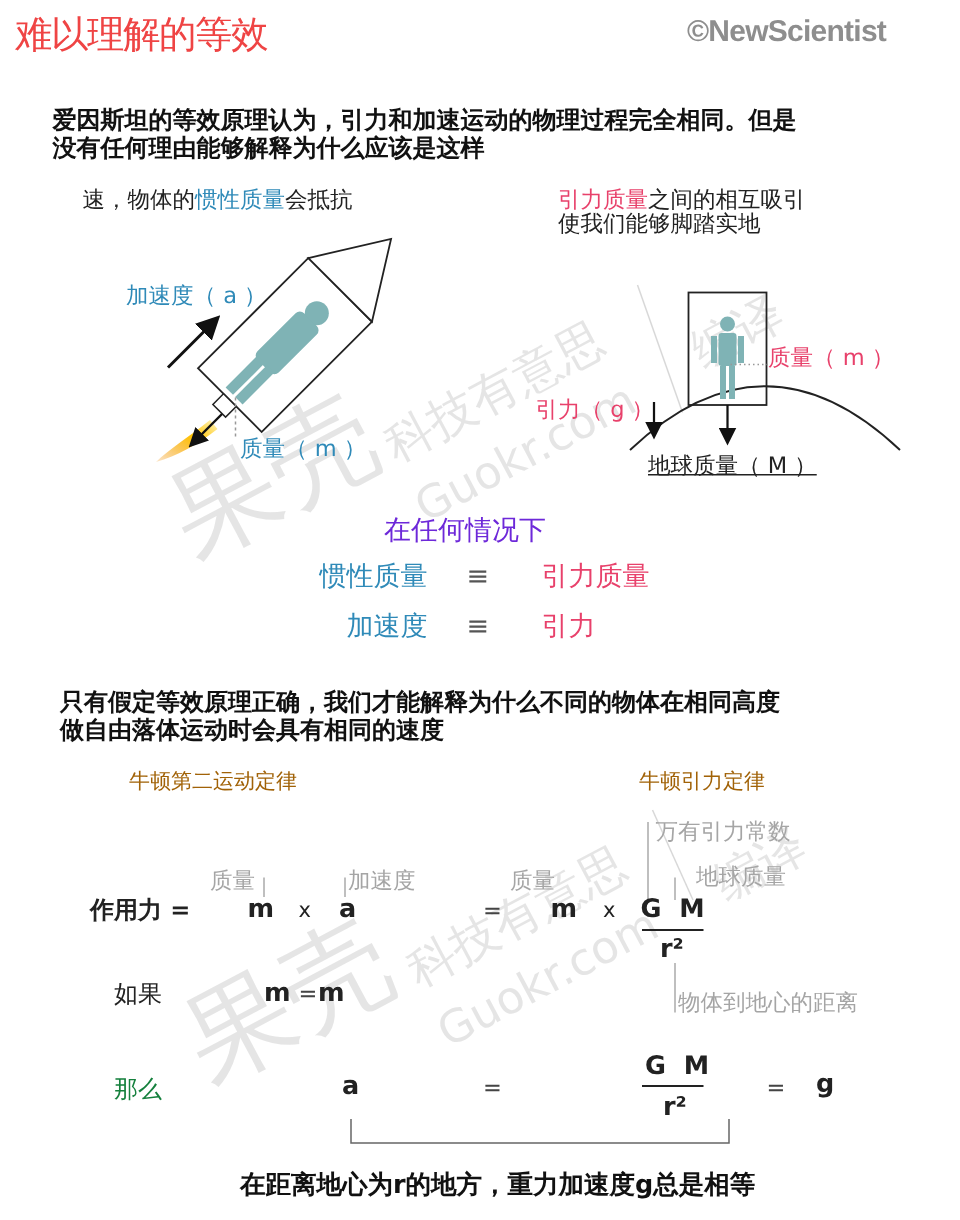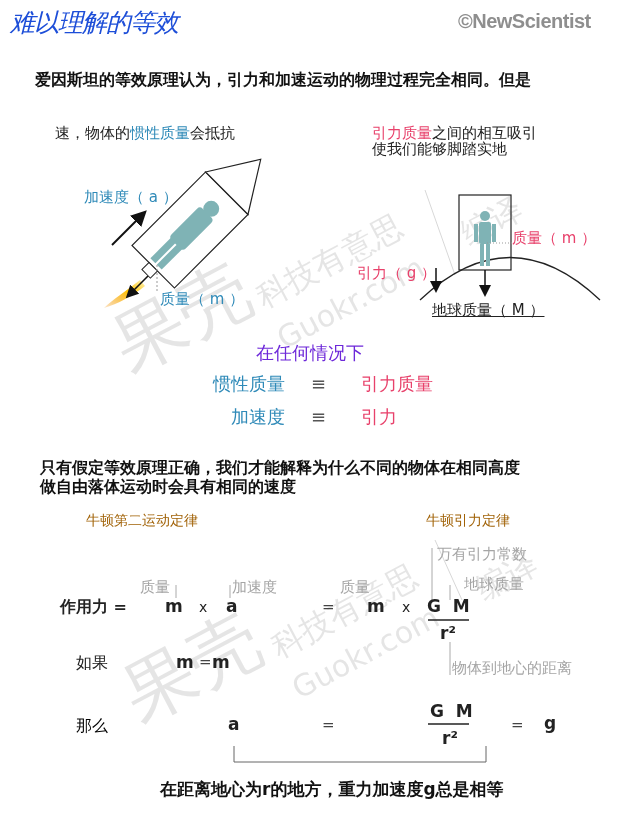--- a/index.html
+++ b/index.html
@@ -1,19 +1,19 @@
 <!DOCTYPE html>
 <html><head>
 <meta charset="utf-8">
 <style>
   * { box-sizing: border-box; margin: 0; padding: 0; }
   html, body { width: 640px; height: 813px; background: #ffffff; overflow: hidden; }
   body { position: relative; font-family: "DejaVu Sans", "Liberation Sans", sans-serif; color: #222; }
   .abs { position: absolute; white-space: nowrap; }
-  .title { left: 10px; top: 6px; font-size: 25px; color: #1d4ed8; font-weight: normal; letter-spacing: -1px; font-style: italic; }
+  .title { left: 10px; top: 6px; font-size: 25px; color: #ef4444; font-weight: normal; letter-spacing: -1px; }
   .brand { left: 458px; top: 10px; font-size: 20px; color: #8e8e8e; font-weight: bold; letter-spacing: -0.5px; font-family: "Liberation Sans", sans-serif; }
   .heading { font-size: 16px; font-weight: bold; color: #111; line-height: 19px; }
   .h1 { left: 35px; top: 70px; }
   .h2 { left: 40px; top: 458px; }
   .cap { font-size: 15px; color: #222; line-height: 16px; }
   .blue { color: #2f8ab8; }
   .pink { color: #e8416b; }
   .lbl { font-size: 15px; }
   .eq-blue { color: #1f78b4; }
   .eq-red { color: #d71f4b; }
@@ -25,20 +25,21 @@
   .wm { font-size: 36px; color: rgba(160,160,160,0.28); font-family: "DejaVu Sans", sans-serif; }
 </style>
 </head>
 <body>
 
 <div class="abs title">难以理解的等效</div>
 <div class="abs brand">©NewScientist</div>
 
 <div class="abs heading h1">
   <div>爱因斯坦的等效原理认为，引力和加速运动的物理过程完全相同。但是</div>
+  <div>没有任何理由能够解释为什么应该是这样</div>
 </div>
 
 <div class="abs cap" style="left:55px; top:125px;">
   <div><span>速，物体的</span><span class="blue">惯性质量</span><span>会抵抗</span></div>
 </div>
 
 <div class="abs cap" style="left:372px; top:125px;">
   <div><span class="pink">引力质量</span><span>之间的相互吸引</span></div>
   <div>使我们能够脚踏实地</div>
 </div>
@@ -156,21 +157,21 @@
 <div class="abs formula eq-red" style="left:367px; top:596px;">m</div>
 <div class="abs" style="left:402px; top:599px; font-size:14px; color:#222;">x</div>
 <div class="abs formula" style="left:427px; top:596px; white-space:pre;">G  M</div>
 <div class="abs formula" style="left:440px; top:623px;">r²</div>
 
 <div class="abs" style="left:76px; top:653px; font-size:16px; color:#222;">如果</div>
 <div class="abs formula eq-blue" style="left:176px; top:652px;">m</div>
 <div class="abs" style="left:199px; top:653px; font-size:15px; color:#444;">=</div>
 <div class="abs formula eq-red" style="left:212px; top:652px;">m</div>
 
-<div class="abs" style="left:76px; top:716px; font-size:16px; color:#000000;">那么</div>
+<div class="abs" style="left:76px; top:716px; font-size:16px; color:#15803d;">那么</div>
 <div class="abs formula" style="left:228px; top:714px;">a</div>
 <div class="abs" style="left:322px; top:716px; font-size:15px; color:#444;">=</div>
 <div class="abs formula" style="left:430px; top:701px; white-space:pre;">G  M</div>
 <div class="abs formula" style="left:442px; top:728px;">r²</div>
 <div class="abs" style="left:511px; top:716px; font-size:15px; color:#444;">=</div>
 <div class="abs formula" style="left:544px; top:713px;">g</div>
 
 <div class="abs conclusion">在距离地心为r的地方，重力加速度g总是相等</div>
 
 </body></html>

